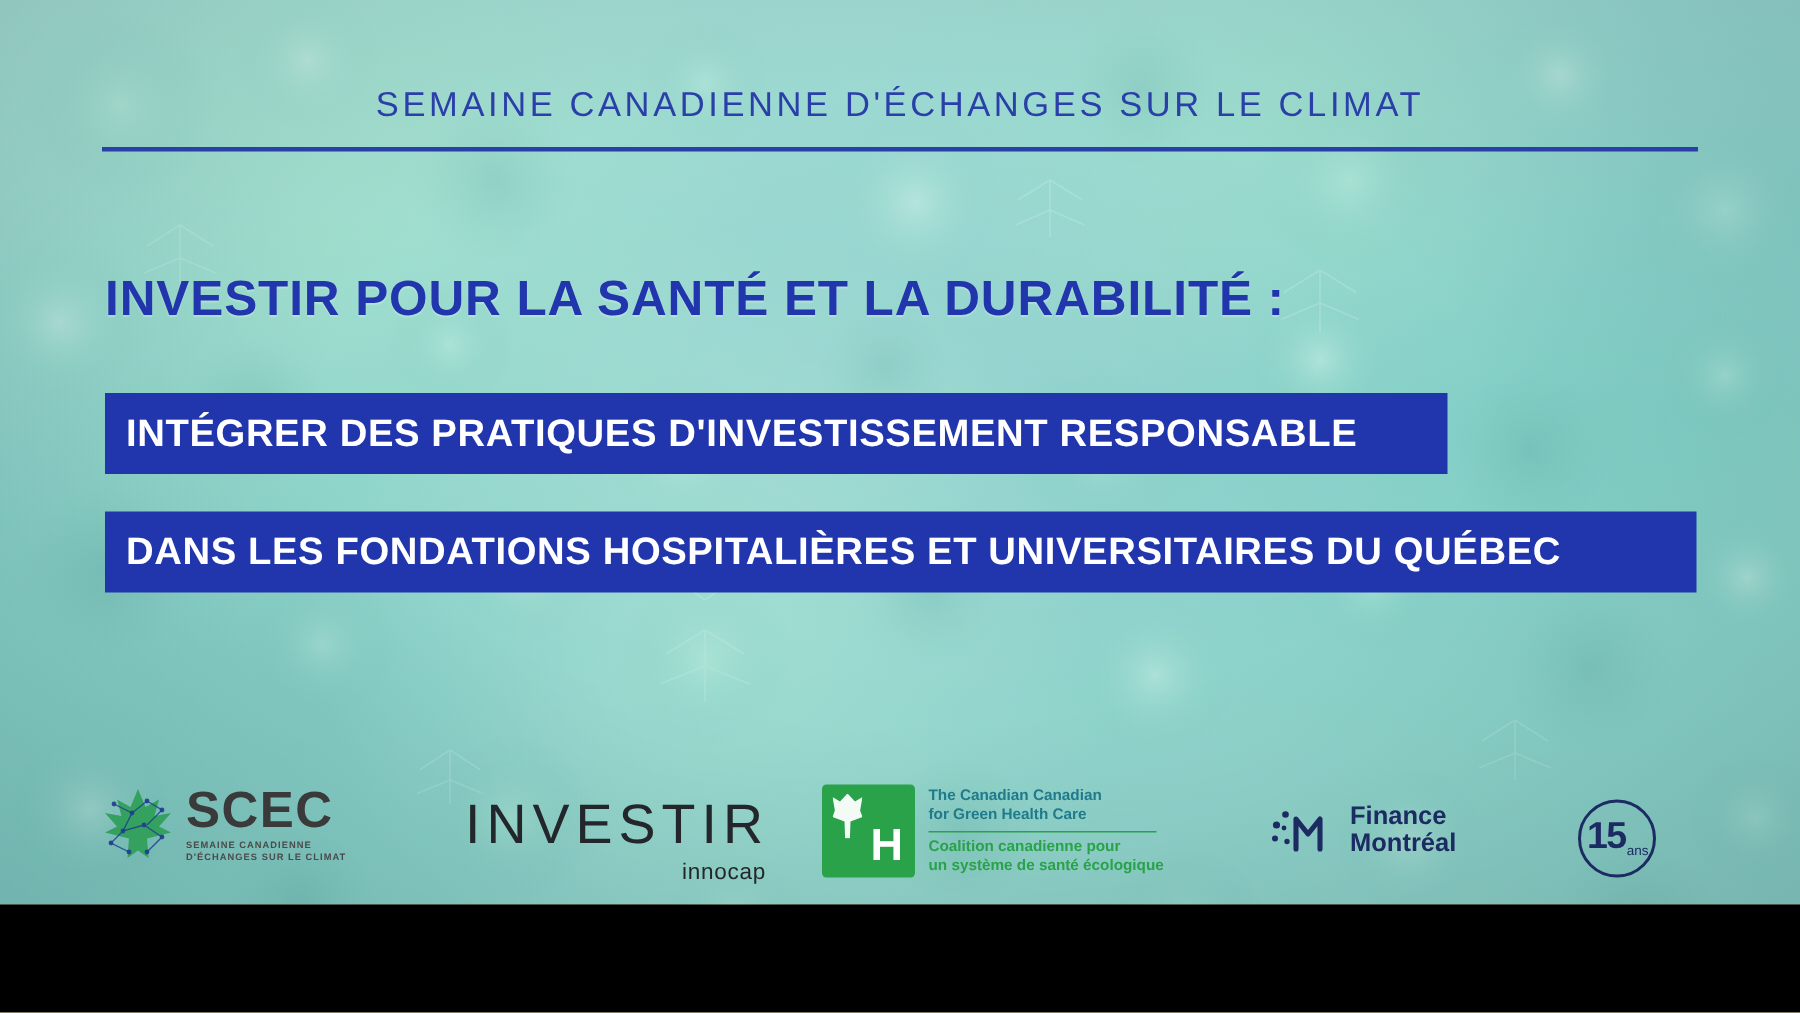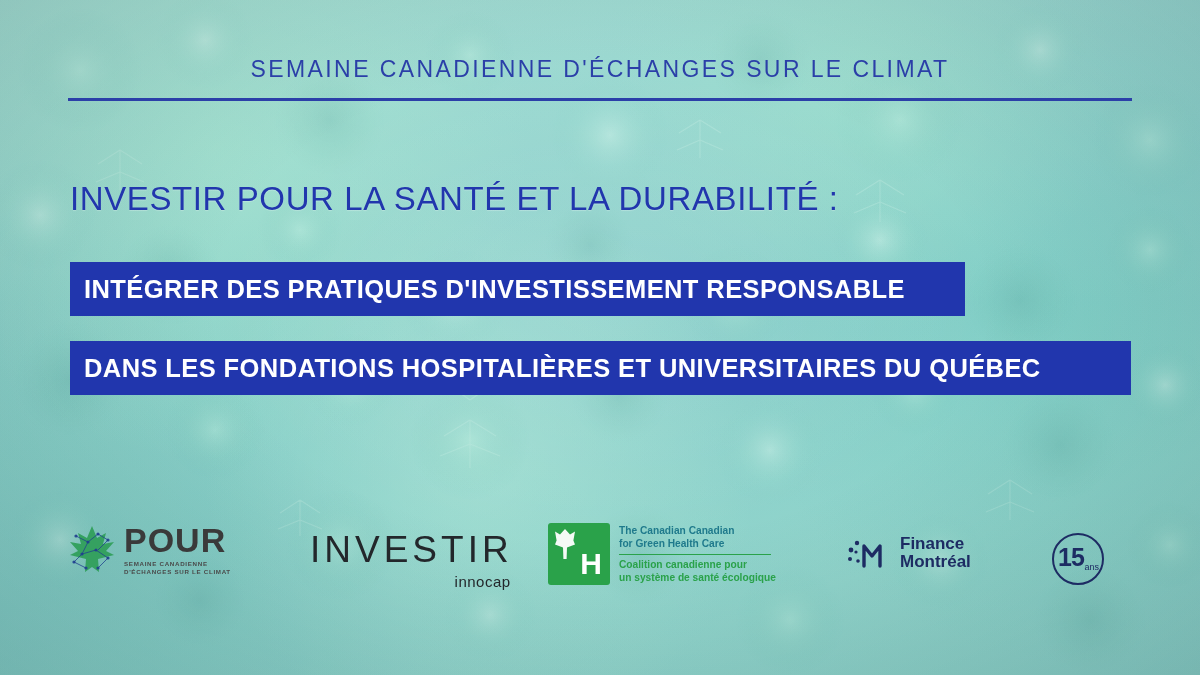--- a/index.html
+++ b/index.html
@@ -6,21 +6,21 @@
     margin: 0;
     padding: 0;
     background: #000;
   }
   body {
     font-family: "Liberation Sans", sans-serif;
   }
   #slide {
     position: relative;
     width: 1200px;
-    height: 675px;
+    height: 603px;
     overflow: hidden;
     background: #fef9c3;
   }
 
   
   .bg-base {
     position: absolute;
     inset: 0;
     background:
       radial-gradient(circle at 18% 22%, rgba(160,225,205,0.85) 0%, rgba(160,225,205,0) 28%),
@@ -68,21 +68,21 @@
     background: #2b3fa8;
   }
 
   
   .title-main {
     position: absolute;
     top: 180px;
     left: 70px;
     color: #2136ad;
     font-size: 33px;
-    font-weight: normal;
+    font-weight: bold;
     letter-spacing: 0.6px;
     text-shadow: 0 1px 1px rgba(255,255,255,0.25);
   }
   .band {
     position: absolute;
     left: 70px;
     background: #2136ad;
     color: #ffffff;
     font-weight: bold;
     display: flex;
@@ -333,21 +333,21 @@
             <circle cx="14" cy="30" r="1.6"></circle>
               <circle cx="28" cy="26" r="1.6"></circle>
             <circle cx="40" cy="34" r="1.6"></circle>
               <circle cx="30" cy="44" r="1.6"></circle>
             <circle cx="6" cy="38" r="1.6"></circle>
               <circle cx="18" cy="44" r="1.6"></circle>
           </g>
         </svg>
       </div>
       <div class="scec-text-wrap">
-        <div class="scec-title">POUR</div>
+        <div class="scec-title">SCEC</div>
         <div class="scec-sub">SEMAINE CANADIENNE</div>
         <div class="scec-sub2">D'ÉCHANGES SUR LE CLIMAT</div>
       </div>
     </div>
 
     <div class="logo logo-investi">
       <div>
         <div class="investi-main">INVESTIR</div>
         <div class="investi-sub">innocap</div>
       </div>

